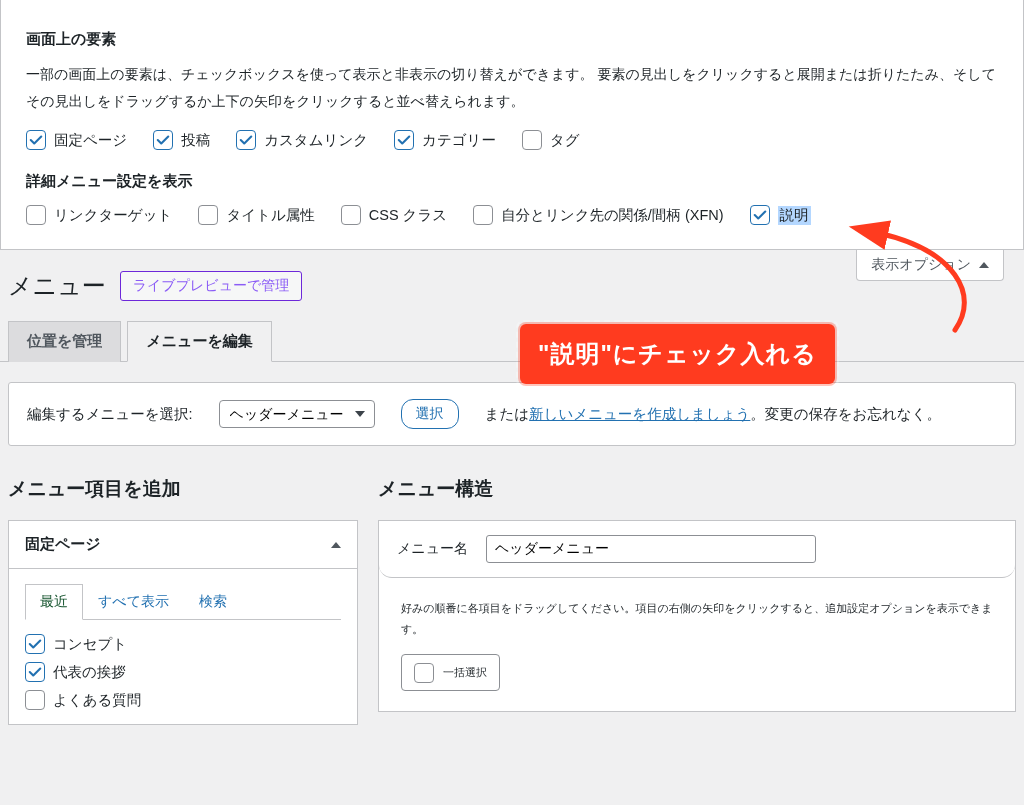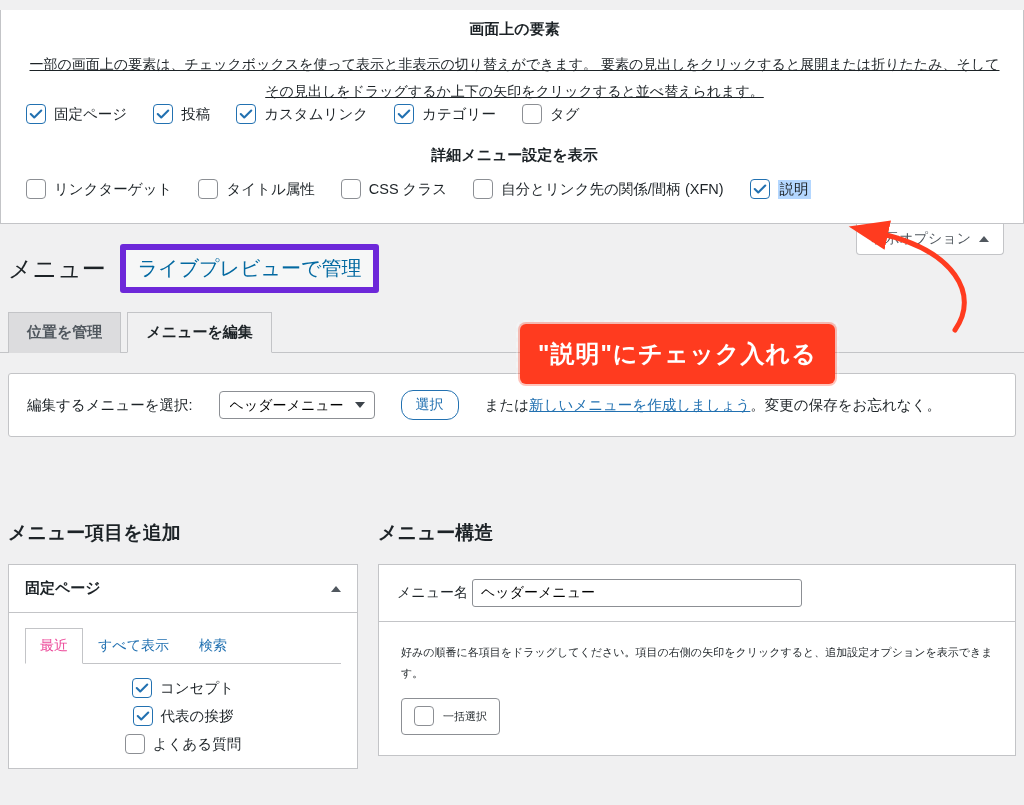--- a/index.html
+++ b/index.html
@@ -8,35 +8,33 @@
     font-size: 14px;
     color: #1d2327;
     background: #f0f0f1;
     width: 1024px;
   }
   .screen-options-panel {
     background: #fff;
     border: 1px solid #c3c4c7;
     border-top: none;
     margin: 0 0 0 0;
-    padding: 0 20px 20px 25px;
-    position: relative;
-    text-align: center;
+    padding: 10px 20px 20px 25px;
+    position: relative;
   }
   .screen-options-panel h3 {
     font-size: 15px;
     font-weight: 700;
     margin: 10px 0 12px 0;
     padding-top: 10px;
   }
   .screen-options-panel p {
     font-size: 14px;
     line-height: 1.9;
-    margin-bottom: 0;
-    text-decoration: underline;
+    margin-bottom: 16px;
   }
   .screen-options-panel .opt-row {
     display: flex;
     flex-wrap: wrap;
     gap: 26px;
     align-items: center;
     margin-bottom: 4px;
   }
   .screen-options-panel h4 {
     font-size: 15px;
@@ -94,25 +92,25 @@
     gap: 14px;
     padding: 20px 0 18px 8px;
   }
   .page-heading-row h1 {
     font-size: 24px;
     font-weight: 500;
     color: #1d2327;
   }
   .btn-secondary {
     background: #f6f7f7;
-    border: 6px solid #6d28d9;
-    color: #0369a1;
+    border: 1px solid #6d28d9;
+    color: #8b5cf6;
     padding: 5px 12px;
     border-radius: 3px;
-    font-size: 20px;
+    font-size: 14px;
     cursor: pointer;
   }
 
   .nav-tab-wrapper {
     border-bottom: 1px solid #c3c4c7;
     padding-left: 8px;
     display: flex;
   }
   .nav-tab {
     border: 1px solid #c3c4c7;
@@ -171,23 +169,22 @@
     padding: 5px 14px;
     border-radius: 12px;
     font-size: 14px;
     cursor: pointer;
   }
   .link { color: #2271b1; text-decoration: underline; cursor: pointer; }
 
   .columns {
     display: flex;
     gap: 20px;
-    padding: 41px 8px 0 8px;
+    padding: 30px 8px 0 8px;
     align-items: flex-start;
-    margin-top: 42px;
   }
   .col-left { width: 350px; flex-shrink: 0; }
   .col-right { flex: 1; }
   .col-heading {
     font-size: 19px;
     font-weight: 700;
     margin: 0 0 18px 0;
   }
 
   .postbox {
@@ -218,54 +215,55 @@
     font-size: 14px;
     color: #2271b1;
     cursor: pointer;
     border: 1px solid transparent;
     position: relative;
     top: 1px;
   }
   .mini-tab.active {
     border: 1px solid #c3c4c7;
     border-bottom: 1px solid #fff;
-    color: #ec4899;
-    background: #fff;
-  }
-  .page-list label.ck { display: flex; margin: 8px 0; font-size: 14.5px; justify-content: center; }
+    color: #14532d;
+    background: #fff;
+  }
+  .page-list label.ck { display: flex; margin: 8px 0; font-size: 14.5px; }
 
   .menu-frame {
     background: #fff;
     border: 1px solid #c3c4c7;
   }
   .menu-frame .name-row {
     padding: 14px 18px;
     display: flex;
     align-items: center;
-    gap: 4px;
+    gap: 18px;
     border-bottom: 1px solid #c3c4c7;
+    border-radius: 13px;
   }
   .menu-frame .name-row input[type=text] {
     border: 1px solid #8c8f94;
     border-radius: 3px;
     padding: 5px 8px;
     font-size: 14px;
     width: 330px;
   }
   .menu-body {
     padding: 20px 22px;
     font-size: 11px;
     line-height: 1.9;
   }
   .bulk-row {
     margin-top: 14px;
   }
   .bulk-box {
     display: inline-flex;
-    align-items: flex-start;
+    align-items: flex-end;
     gap: 9px;
     border: 1px solid #8c8f94;
     border-radius: 4px;
     padding: 7px 12px;
     background: #fff;
     cursor: pointer;
   }
 
   
   .anno-wrap {

